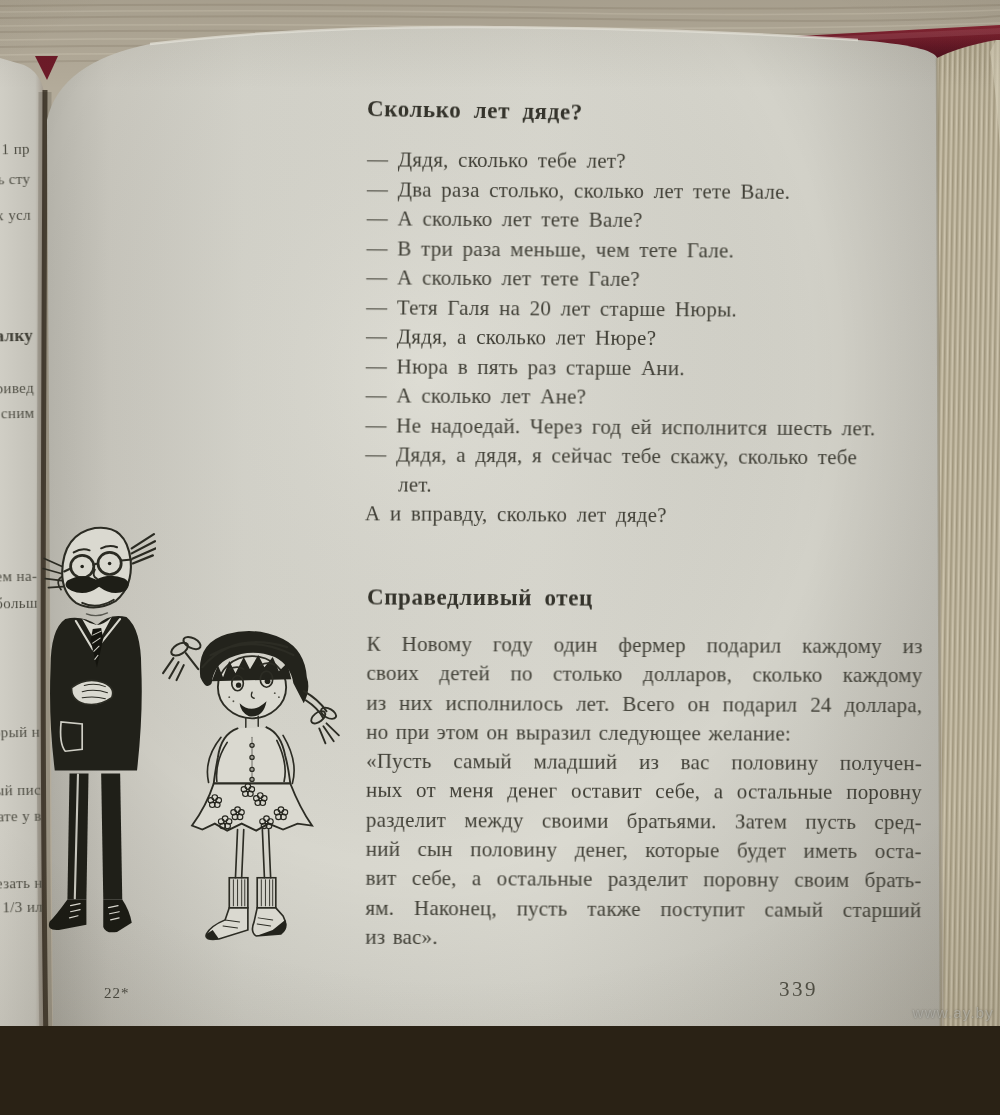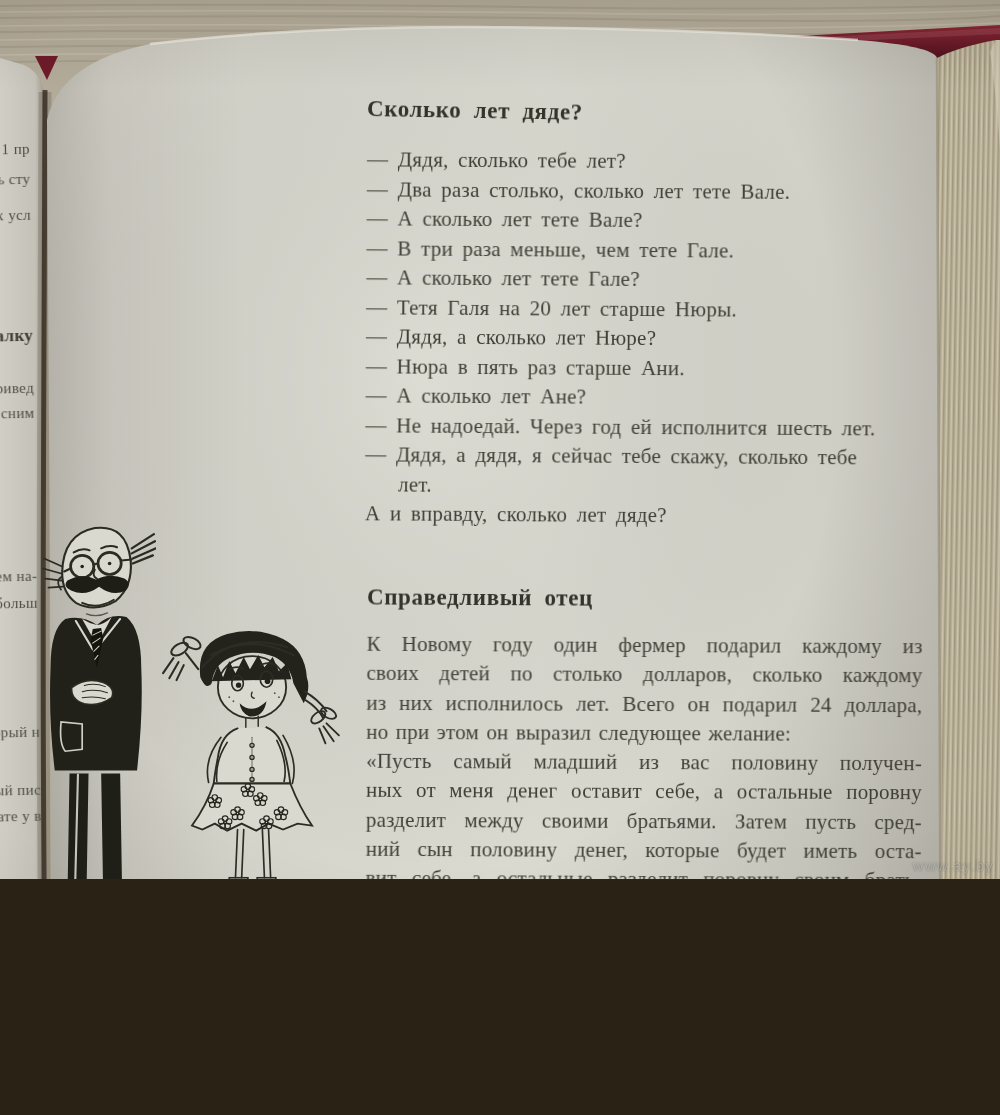--- a/index.html
+++ b/index.html
@@ -1,17 +1,17 @@
 <!DOCTYPE html>
 <html><head>
 <meta charset="utf-8">
 <style>
   html,body{margin:0;padding:0;background:#2a2215;}
   #scene{
-    position:relative;width:1000px;height:879px;overflow:hidden;
+    position:relative;width:1000px;height:1026px;overflow:hidden;
     background:#b3ab9a;
     font-family:"Liberation Serif","DejaVu Serif",serif;
   }
   #scene *{box-sizing:border-box;}
   .abs{position:absolute;}
   #bg-svg{position:absolute;left:0;top:0;width:1000px;height:1115px;}
 
   
   .left-frags{position:absolute;left:0;top:0;width:44px;height:1100px;z-index:4;
     transform:rotate(-1deg);}

